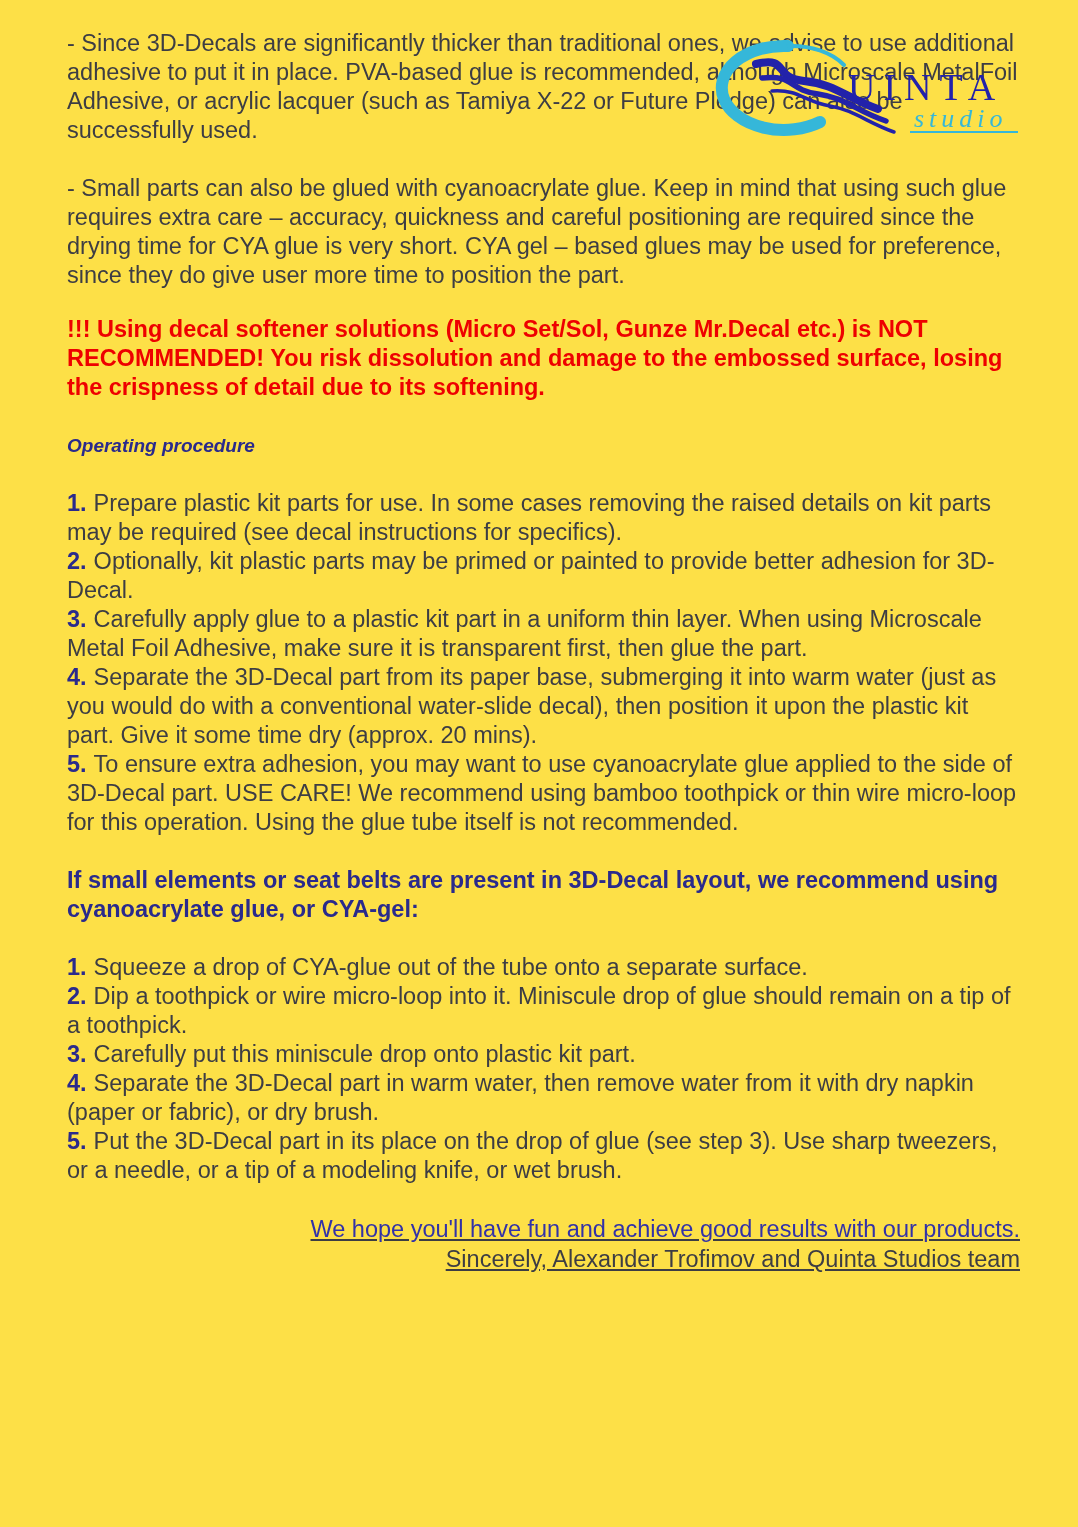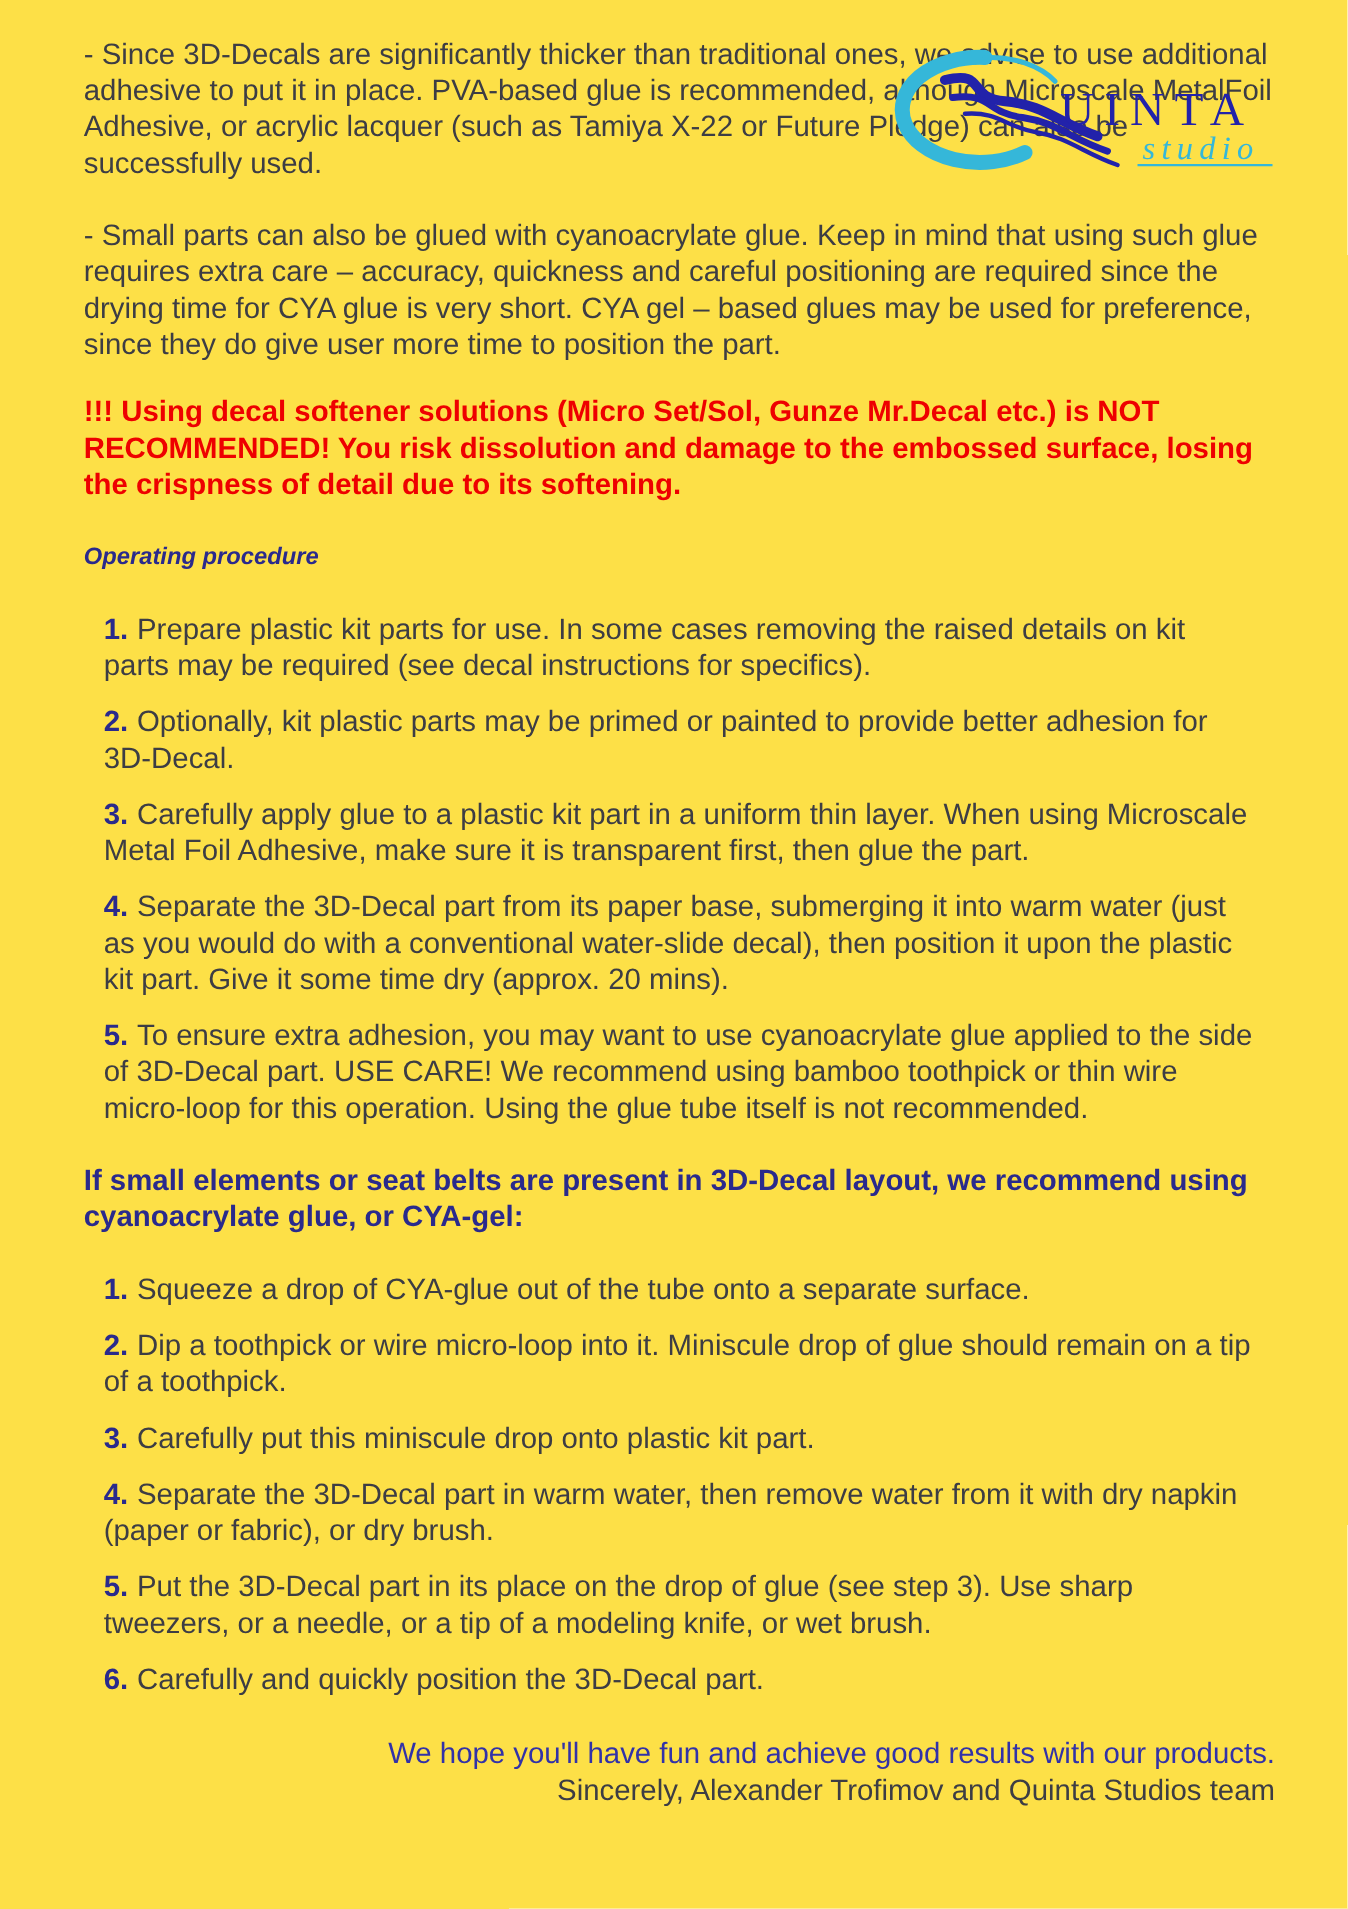--- a/index.html
+++ b/index.html
@@ -27,21 +27,21 @@
     line-height: 30px;
     font-weight: bold;
     color: #2a2a8c;
   }
   p.body, .step {
     margin: 29px 0 0 0;
     font-size: 23.5px;
     line-height: 29px;
     color: #3d3d44;
   }
-  .steps .step { margin: 16px; }
+  .steps .step { margin: 0; }
   .steps { margin-top: 29px; }
   p.warning {
     margin: 25px 0 0 0;
     font-size: 23.5px;
     line-height: 29px;
     font-weight: bold;
     color: #ee0000;
   }
   h2.section {
     margin: 29px 0 0 0;
@@ -56,21 +56,21 @@
     font-size: 23.5px;
     line-height: 29px;
     font-weight: bold;
     color: #2a2a8c;
   }
   .step b.n {
     font-weight: bold;
     color: #2a2a8c;
     margin-right: 7px;
   }
-  .footer { margin-top: 29px; text-align: right; }
+  .footer { margin-top: 29px; text-align: right; text-decoration: underline; }
   .footer p { margin: 0; font-size: 23.5px; line-height: 30px; }
   .footer .thanks { color: #3232a8; }
   .footer .sig { color: #3d3d44; }
   .logo svg text.brand {
     font-family: "Liberation Serif", serif;
     letter-spacing: 8px;
     fill: #2222aa;
   }
   .logo svg text.sub {
     font-family: "Liberation Serif", serif;
@@ -116,21 +116,20 @@
   </div>
 
   <h2 class="cya">If small elements or seat belts are present in 3D-Decal layout, we recommend using cyanoacrylate glue, or CYA-gel:</h2>
 
   <div class="steps">
     <p class="step"><b class="n">1.</b><span>Squeeze a drop of CYA-glue out of the tube onto a separate surface.</span></p>
     <p class="step"><b class="n">2.</b><span>Dip a toothpick or wire micro-loop into it. Miniscule drop of glue should remain on a tip of a toothpick.</span></p>
     <p class="step"><b class="n">3.</b><span>Carefully put this miniscule drop onto plastic kit part.</span></p>
     <p class="step"><b class="n">4.</b><span>Separate the 3D-Decal part in warm water, then remove water from it with dry napkin (paper or fabric), or dry brush.</span></p>
     <p class="step"><b class="n">5.</b><span>Put the 3D-Decal part in its place on the drop of glue (see step 3). Use sharp tweezers, or a needle, or a tip of a modeling knife, or wet brush.</span></p>
-    <p class="step"><b class="n">6.</b><span>Carefully and quickly position the 3D-Decal part.</span></p>
   </div>
 
   <div class="footer">
     <p class="thanks">We hope you'll have fun and achieve good results with our products.</p>
     <p class="sig">Sincerely, Alexander Trofimov and Quinta Studios team</p>
   </div>
 
 </div>
 
 </body></html>

